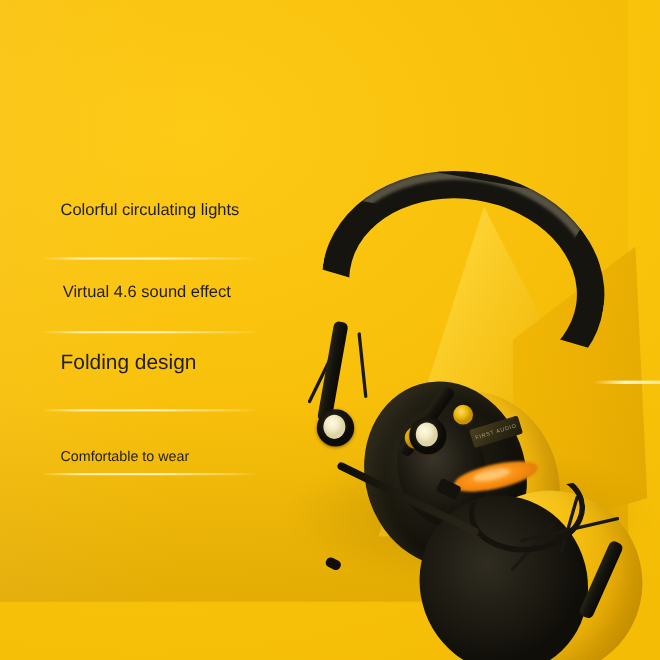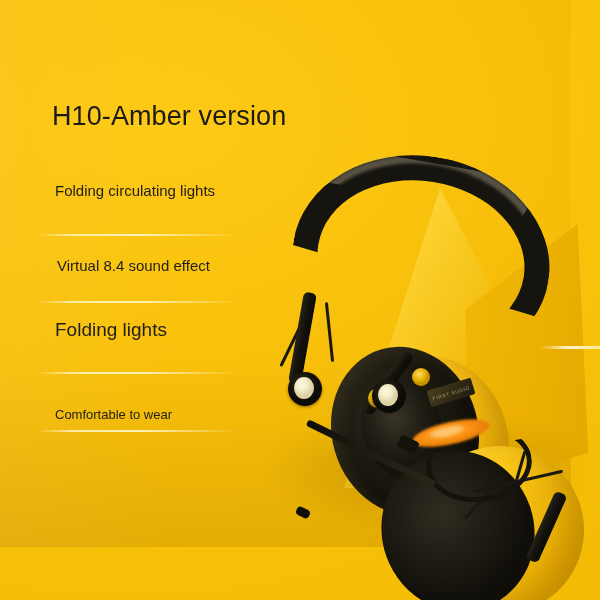--- a/index.html
+++ b/index.html
@@ -339,36 +339,35 @@
   }
 </style>
 </head>
 <body>
 
 <div id="stage">
 
   <div class="bg-base"></div>
   <div class="photo-panel"></div>
 
-  <div class="title">H10-Amber version</div>
 
   <div class="feature-list">
 
     <div class="feature" style="top:0px;">
-      <span class="label" style="left:55px; top:0px; font-size:15px;">Folding circulating lights</span>
+      <span class="label" style="left:55px; top:0px; font-size:15px;">Colorful circulating lights</span>
     </div>
     <div class="sep" style="top:52px;"></div>
 
     <div class="feature" style="top:75px;">
-      <span class="label" style="left:57px; top:0px; font-size:15px;">Virtual 8.4 sound effect</span>
+      <span class="label" style="left:57px; top:0px; font-size:15px;">Virtual 4.6 sound effect</span>
     </div>
     <div class="sep" style="top:119px;"></div>
 
     <div class="feature" style="top:137px;">
-      <span class="label" style="left:55px; top:0px; font-size:19px;">Folding lights</span>
+      <span class="label" style="left:55px; top:0px; font-size:19px;">Folding design</span>
     </div>
     <div class="sep" style="top:190px;"></div>
 
     <div class="feature" style="top:209px;">
       <span class="label" style="left:55px; top:16px; font-size:13px;">Comfortable to wear</span>
     </div>
     <div class="sep" style="top:248px;"></div>
 
   </div>
 

